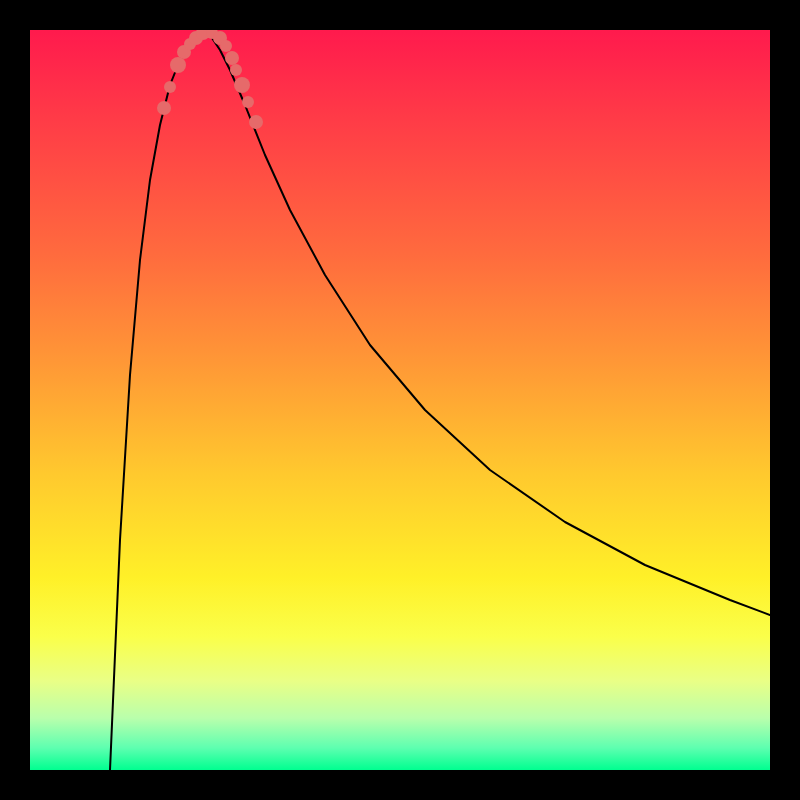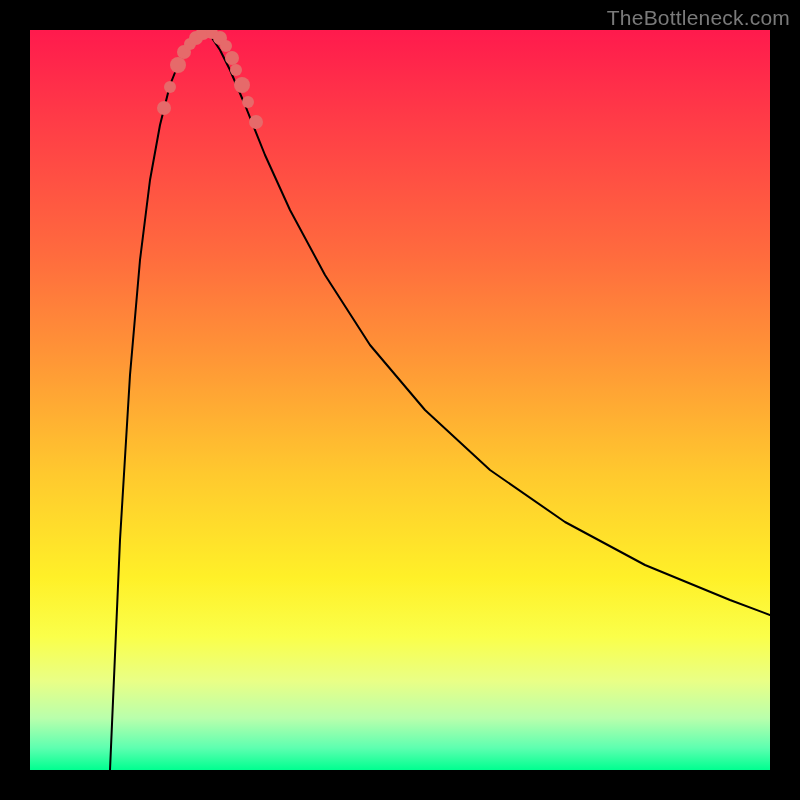--- a/index.html
+++ b/index.html
@@ -91,14 +91,13 @@
           <circle cx="190" cy="8" r="7" fill="#e66a6a"></circle>
           <circle cx="196" cy="16" r="6" fill="#e66a6a"></circle>
           <circle cx="202" cy="28" r="7" fill="#e66a6a"></circle>
           <circle cx="206" cy="40" r="6" fill="#e66a6a"></circle>
           <circle cx="212" cy="55" r="8" fill="#e66a6a"></circle>
           <circle cx="218" cy="72" r="6" fill="#e66a6a"></circle>
           <circle cx="226" cy="92" r="7" fill="#e66a6a"></circle>
         </g>
     </svg>
   </div>
-  <div class="watermark">TheBottleneck.com</div>
 </div>
 
 </body></html>

